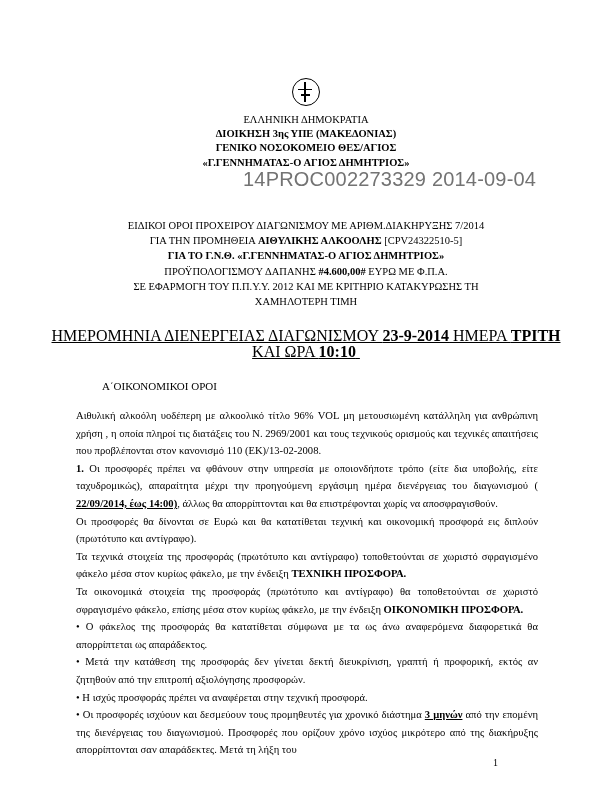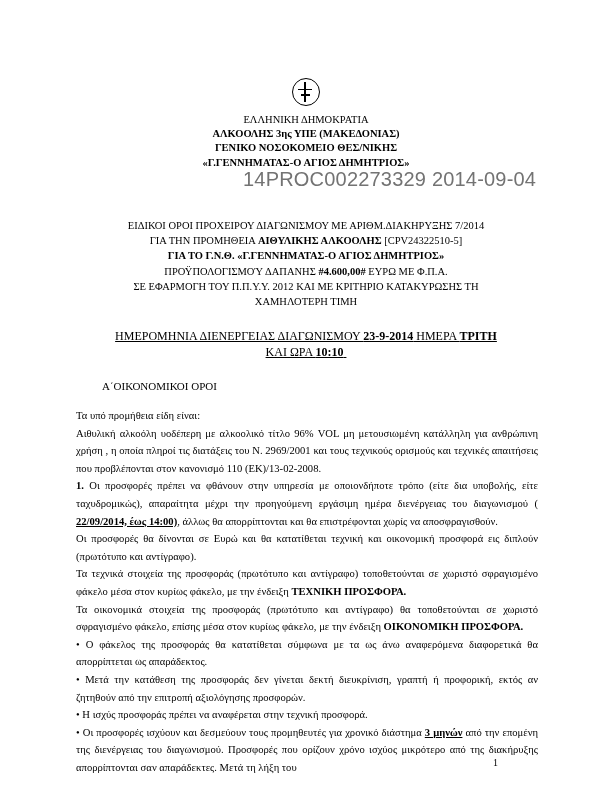--- a/index.html
+++ b/index.html
@@ -104,21 +104,21 @@
   .title-block div { white-space: nowrap; }
   .title-block .b { font-weight: bold; }
 
   
   .date-block {
     position: absolute;
     top: 328px;
     left: 0;
     width: 612px;
     text-align: center;
-    font-size: 12px;
+    font-size: 16px;
     line-height: 16px;
   }
   .date-block div { white-space: nowrap; }
   .u { text-decoration: underline; }
   .b { font-weight: bold; }
 
   
   .section-head {
     position: absolute;
     top: 380px;
@@ -155,22 +155,22 @@
 <body>
 
 <div class="page">
 
   <div class="emblem-wrap">
     <span class="emblem"><span class="bar2"></span></span>
   </div>
 
   <div class="header">
     <div>ΕΛΛΗΝΙΚΗ ΔΗΜΟΚΡΑΤΙΑ</div>
-    <div class="b">ΑΛΚΟΟΛΗΣ 3ης ΥΠΕ (ΜΑΚΕΔΟΝΙΑΣ)</div>
-    <div class="b">ΓΕΝΙΚΟ ΝΟΣΟΚΟΜΕΙΟ ΘΕΣ/ΝΙΚΗΣ</div>
+    <div class="b">ΔΙΟΙΚΗΣΗ 3ης ΥΠΕ (ΜΑΚΕΔΟΝΙΑΣ)</div>
+    <div class="b">ΓΕΝΙΚΟ ΝΟΣΟΚΟΜΕΙΟ ΘΕΣ/ΑΓΙΟΣ</div>
     <div class="b">«Γ.ΓΕΝΝΗΜΑΤΑΣ-Ο ΑΓΙΟΣ ΔΗΜΗΤΡΙΟΣ»</div>
   </div>
 
   <div class="overlay-code">14PROC002273329 2014-09-04</div>
 
   <div class="title-block">
     <div>ΕΙΔΙΚΟΙ ΟΡΟΙ  ΠΡΟΧΕΙΡΟΥ ΔΙΑΓΩΝΙΣΜΟΥ ΜΕ ΑΡΙΘΜ.ΔΙΑΚΗΡΥΞΗΣ 7/2014</div>
     <div>ΓΙΑ ΤΗΝ ΠΡΟΜΗΘΕΙΑ <span class="b">ΑΙΘΥΛΙΚΗΣ ΑΛΚΟΟΛΗΣ</span> [CPV24322510-5]</div>
     <div class="b">ΓΙΑ ΤΟ Γ.Ν.Θ. «Γ.ΓΕΝΝΗΜΑΤΑΣ-Ο ΑΓΙΟΣ ΔΗΜΗΤΡΙΟΣ»</div>
     <div>ΠΡΟΫΠΟΛΟΓΙΣΜΟΎ ΔΑΠΑΝΗΣ <span class="b">#4.600,00#</span>  ΕΥΡΩ ΜΕ Φ.Π.Α.</div>
@@ -179,21 +179,20 @@
   </div>
 
   <div class="date-block">
     <div><span class="u">ΗΜΕΡΟΜΗΝΙΑ ΔΙΕΝΕΡΓΕΙΑΣ ΔΙΑΓΩΝΙΣΜΟΥ </span><span class="u b">23-9-2014</span><span class="u"> ΗΜΕΡΑ </span><span class="u b">ΤΡΙΤΗ</span></div>
     <div><span class="u">ΚΑΙ ΩΡΑ </span><span class="u b">10:10</span><span class="u">&nbsp;</span></div>
   </div>
 
   <div class="section-head">Α΄ΟΙΚΟΝΟΜΙΚΟΙ ΟΡΟΙ</div>
 
   <div class="body">
-    <p>Τα υπό προμήθεια είδη είναι:</p>
     <p class="gap">Αιθυλική αλκοόλη υοδέπερη με αλκοολικό τίτλο 96% VOL μη μετουσιωμένη κατάλληλη για ανθρώπινη χρήση , η οποία πληροί τις διατάξεις του Ν. 2969/2001 και τους τεχνικούς ορισμούς  και τεχνικές απαιτήσεις που προβλέπονται στον κανονισμό 110 (ΕΚ)/13-02-2008.</p>
     <p><span class="b">1.</span><span> Οι προσφορές πρέπει να φθάνουν στην υπηρεσία  με οποιονδήποτε τρόπο (είτε δια υποβολής, είτε ταχυδρομικώς), απαραίτητα μέχρι την προηγούμενη εργάσιμη ημέρα διενέργειας του διαγωνισμού ( </span><span class="b u">22/09/2014, έως 14:00)</span><span>, άλλως θα απορρίπτονται και θα επιστρέφονται χωρίς να αποσφραγισθούν.</span></p>
     <p>Οι προσφορές θα δίνονται σε Ευρώ  και θα κατατίθεται τεχνική και οικονομική προσφορά εις διπλούν (πρωτότυπο και αντίγραφο).</p>
     <p><span>Τα τεχνικά στοιχεία της προσφοράς (πρωτότυπο και αντίγραφο) τοποθετούνται σε χωριστό σφραγισμένο φάκελο μέσα στον κυρίως φάκελο, με την ένδειξη </span><span class="b">ΤΕΧΝΙΚΗ ΠΡΟΣΦΟΡΑ.</span></p>
     <p><span>Τα οικονομικά στοιχεία της προσφοράς (πρωτότυπο και αντίγραφο) θα τοποθετούνται σε χωριστό σφραγισμένο φάκελο, επίσης μέσα στον κυρίως φάκελο, με την ένδειξη </span><span class="b">ΟΙΚΟΝΟΜΙΚΗ ΠΡΟΣΦΟΡΑ.</span></p>
     <p class="bullet">• Ο φάκελος της προσφοράς θα κατατίθεται σύμφωνα με τα ως άνω αναφερόμενα διαφορετικά θα απορρίπτεται ως απαράδεκτος.</p>
     <p class="bullet">• Μετά την κατάθεση της προσφοράς δεν γίνεται δεκτή διευκρίνιση, γραπτή ή προφορική, εκτός αν ζητηθούν από την επιτροπή αξιολόγησης προσφορών.</p>
     <p class="bullet">• Η ισχύς προσφοράς πρέπει να αναφέρεται στην τεχνική προσφορά.</p>
     <p class="bullet"><span>• Οι προσφορές ισχύουν και δεσμεύουν τους προμηθευτές για χρονικό διάστημα </span><span class="b u">3 μηνών</span><span> από την επομένη της διενέργειας του διαγωνισμού. Προσφορές που ορίζουν χρόνο ισχύος μικρότερο από της διακήρυξης απορρίπτονται σαν απαράδεκτες. Μετά τη λήξη  του</span></p>
   </div>

